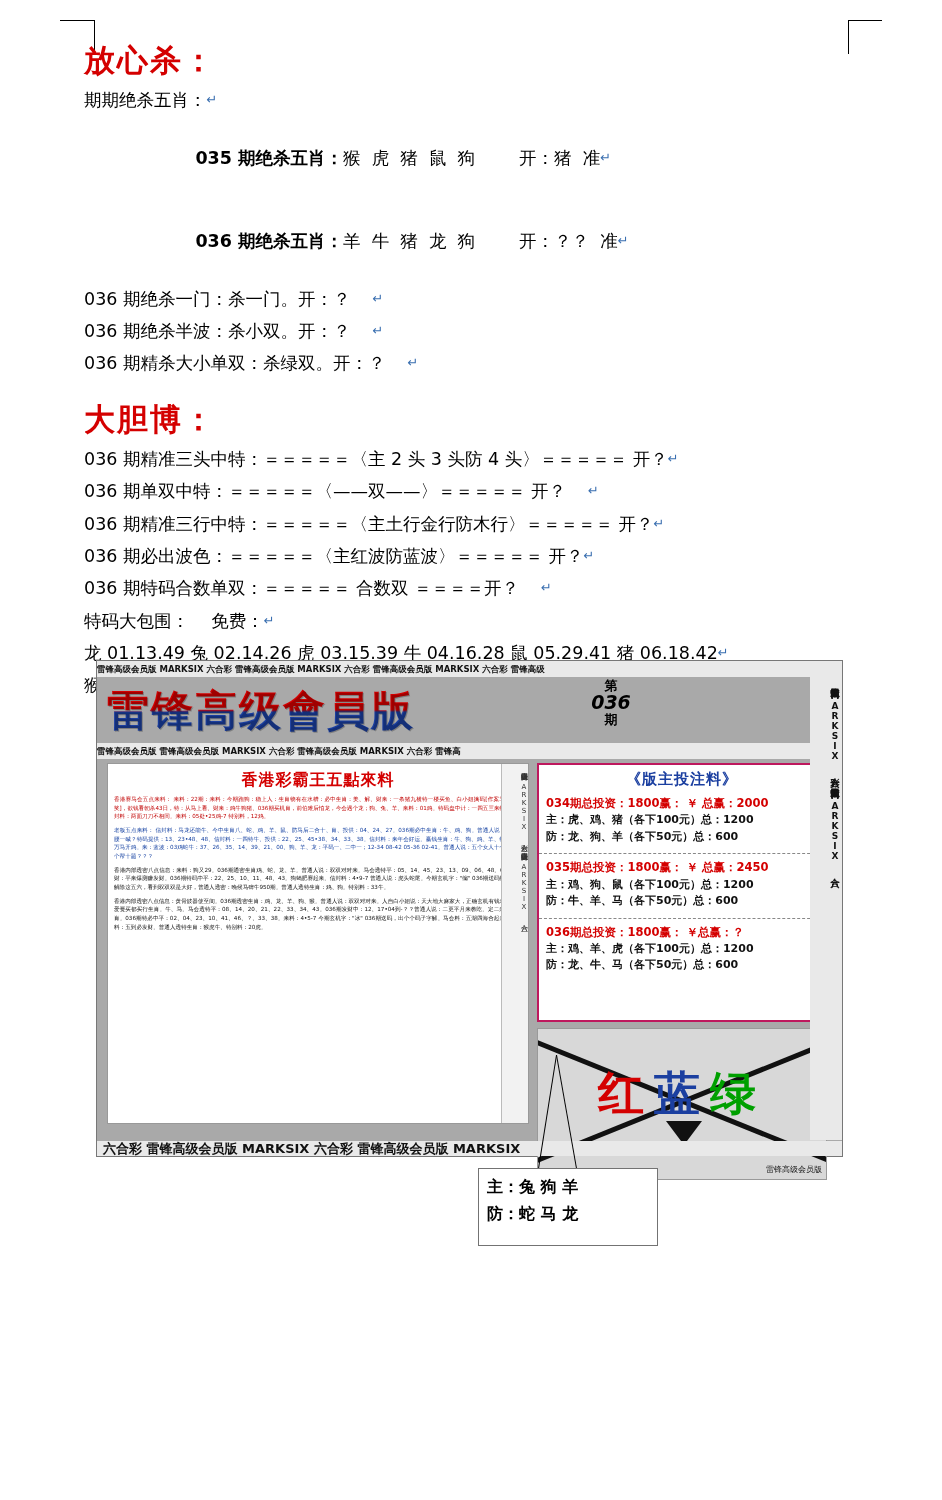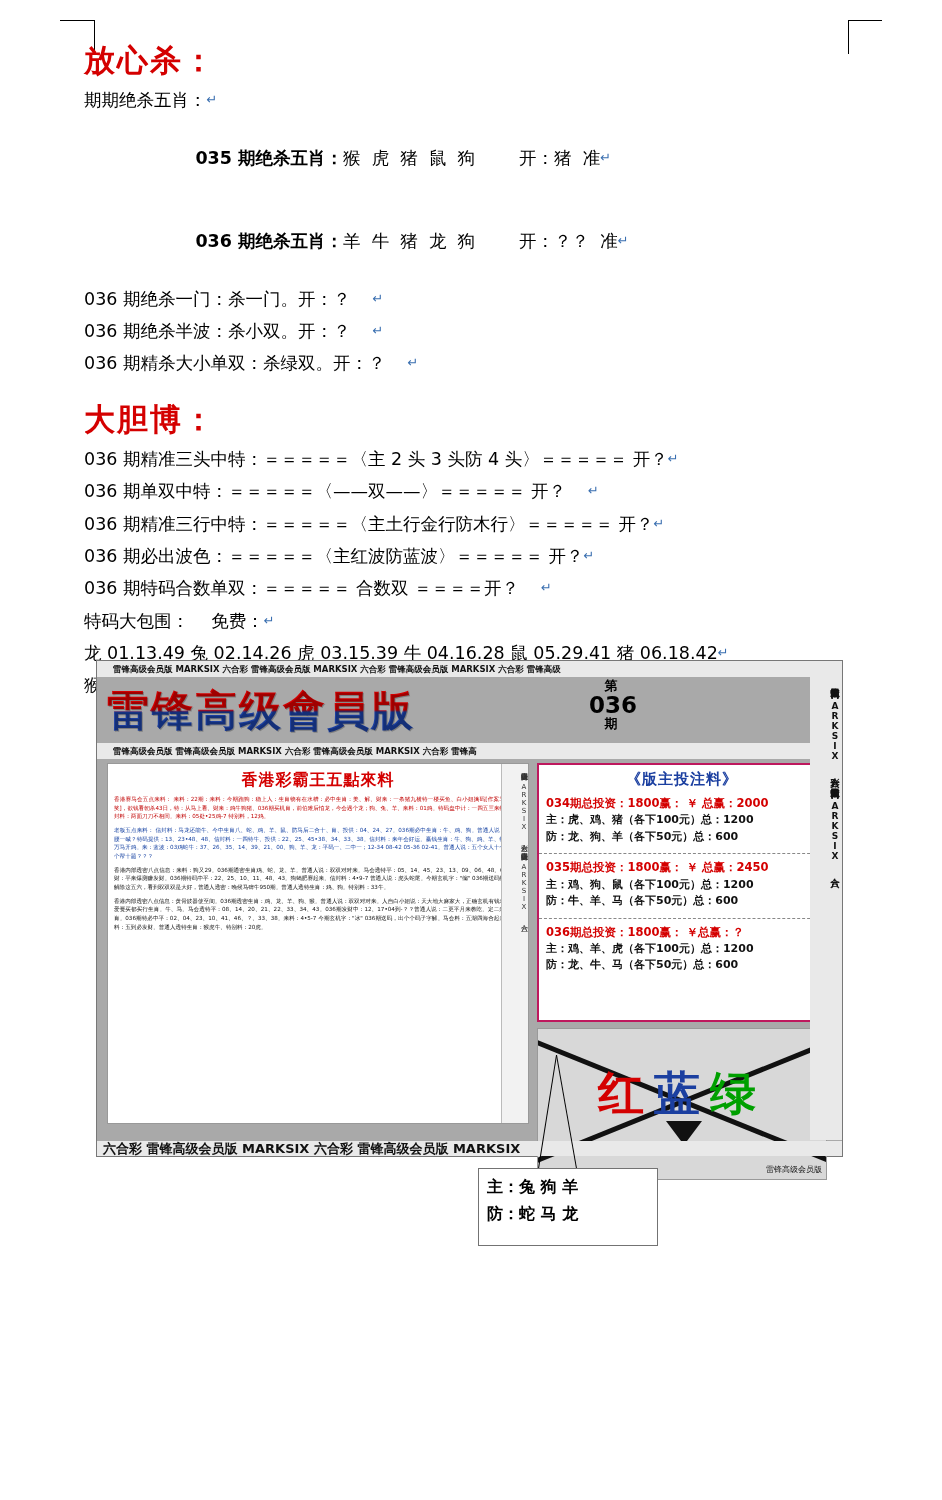--- a/index.html
+++ b/index.html
@@ -25,30 +25,30 @@
   .sp{display:inline-block;width:22px;}
   .pilcrow{color:#3a6fb0;font-size:13px;vertical-align:2px;}
 
   .resultline{font-size:20px;font-weight:bold;text-align:center;margin:16px 0 0 0;}
   .resultline .n{font-size:23px;}
 
   .datered{color:#d40000;font-size:20px;font-weight:bold;text-align:center;margin:44px 0 10px 0;}
 
   
   .poster{position:absolute;left:96px;top:660px;width:745px;height:495px;background:#a9a9a9;border:1px solid #777;}
-  .ptick{position:absolute;top:0;left:0;right:0;height:16px;background:#e9e9e9;overflow:hidden;white-space:nowrap;font-size:8.5px;color:#111;font-weight:bold;letter-spacing:0px;line-height:16px;padding-left:16px;}
+  .ptick{position:absolute;top:0;left:0;right:0;height:16px;background:#e9e9e9;overflow:hidden;white-space:nowrap;font-size:8.5px;color:#111;font-weight:bold;letter-spacing:0px;line-height:16px;padding-left:0;}
   .ptick2{top:82px;}
   .banner{position:absolute;left:10px;top:22px;width:480px;height:56px;}
   .banner .txt{font-size:42px;font-weight:bold;letter-spacing:2px;line-height:56px;
      background:linear-gradient(180deg,#d40000 0%,#d40000 48%,#1b3fa0 52%,#1b3fa0 100%);
      -webkit-background-clip:text;background-clip:text;color:transparent;
      text-shadow:1px 1px 0 rgba(0,0,0,.25);font-family:"DejaVu Serif","Liberation Serif",serif;}
   .issue{position:absolute;left:492px;top:18px;width:44px;text-align:center;color:#000;font-weight:bold;line-height:1.05;}
   .issue .a{font-size:13px;}
-  .issue .b{font-size:23px;}
+  .issue .b{font-size:19px;font-style:italic;}
   .issue .c{font-size:13px;}
 
   .leftcol{position:absolute;left:10px;top:102px;width:420px;bottom:32px;background:#fff;border:1px solid #999;overflow:hidden;}
   .lefttitle{color:#d40000;font-weight:bold;font-size:16px;text-align:center;margin:6px 0 4px 0;letter-spacing:1px;}
   .tiny{font-size:5.6px;line-height:1.55;color:#111;text-align:justify;padding:0 6px;word-break:break-all;}
   .tiny.red{color:#c00000;}
   .tiny.blue{color:#123fa0;}
   .tinyblock{margin-bottom:5px;}
   .sidestrip{position:absolute;right:0;top:0;bottom:0;width:26px;background:#f2f2f2;border-left:1px solid #bbb;font-size:7px;writing-mode:vertical-rl;text-orientation:upright;color:#333;padding:3px 0;line-height:1.2;}
 

